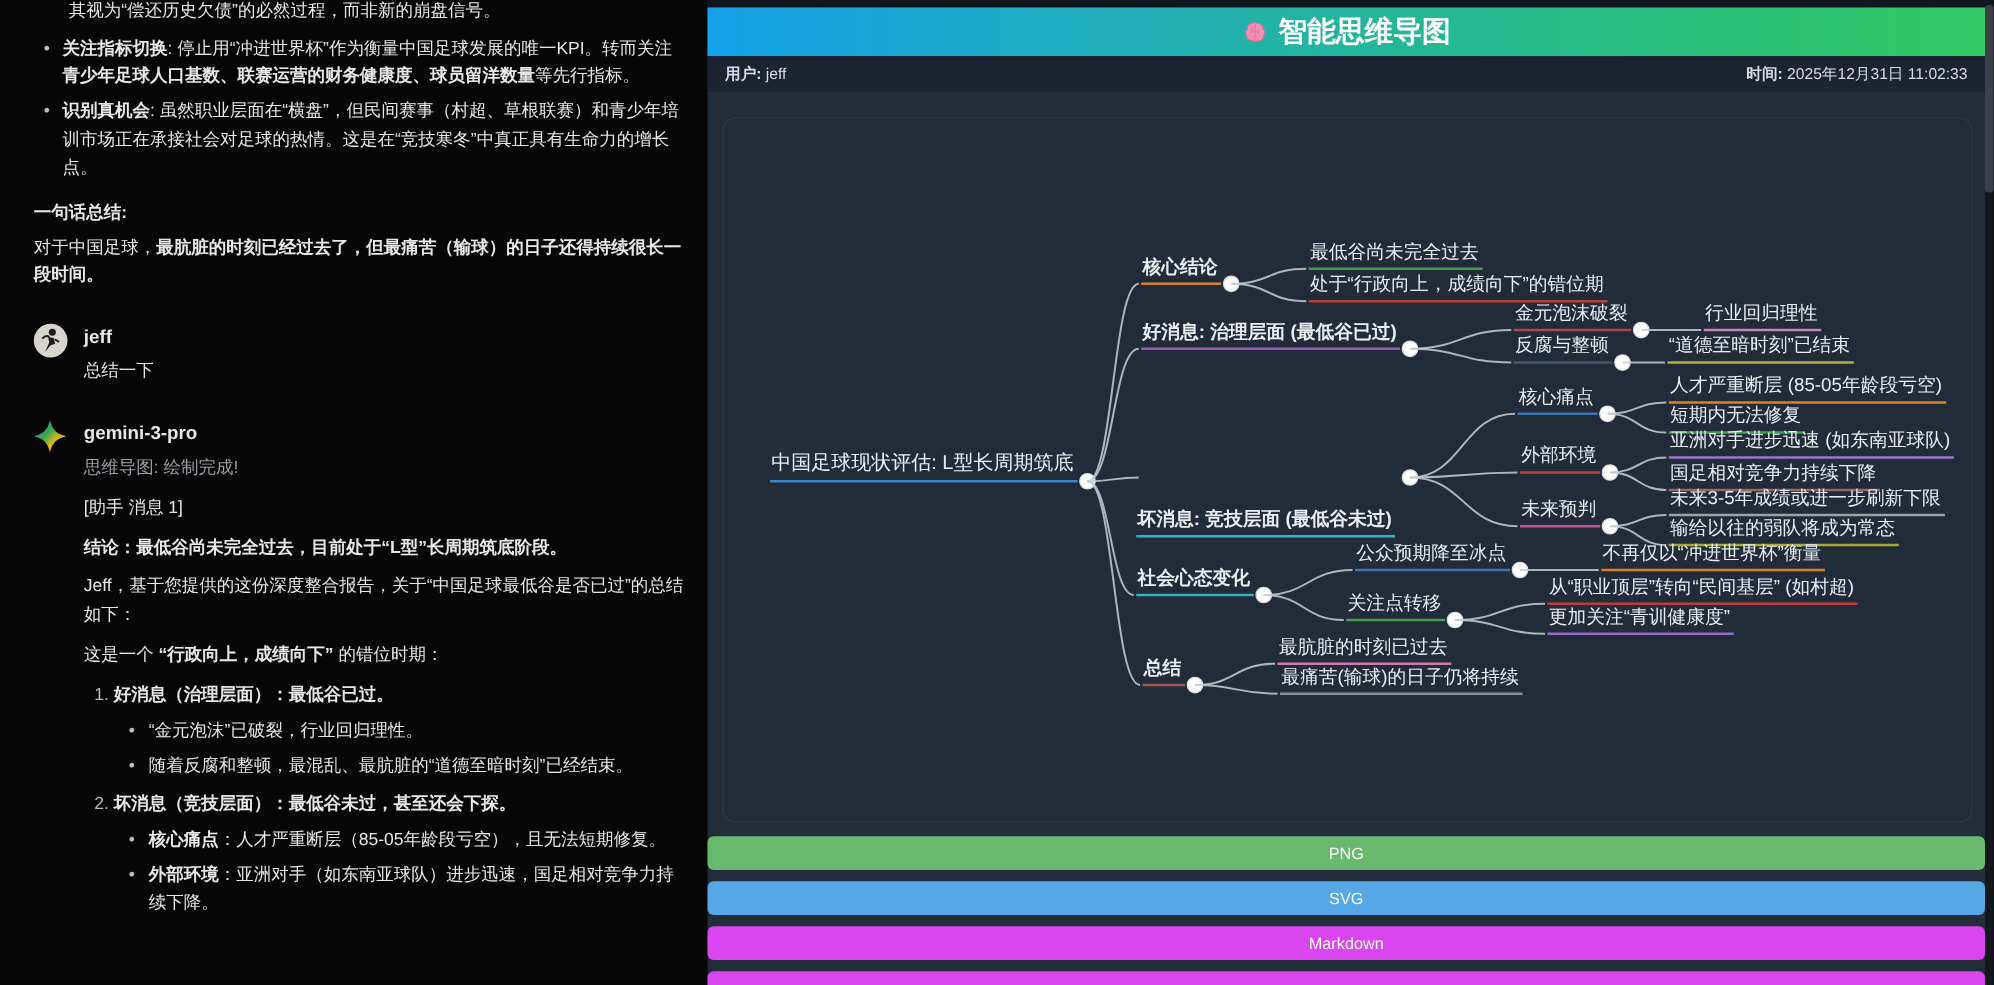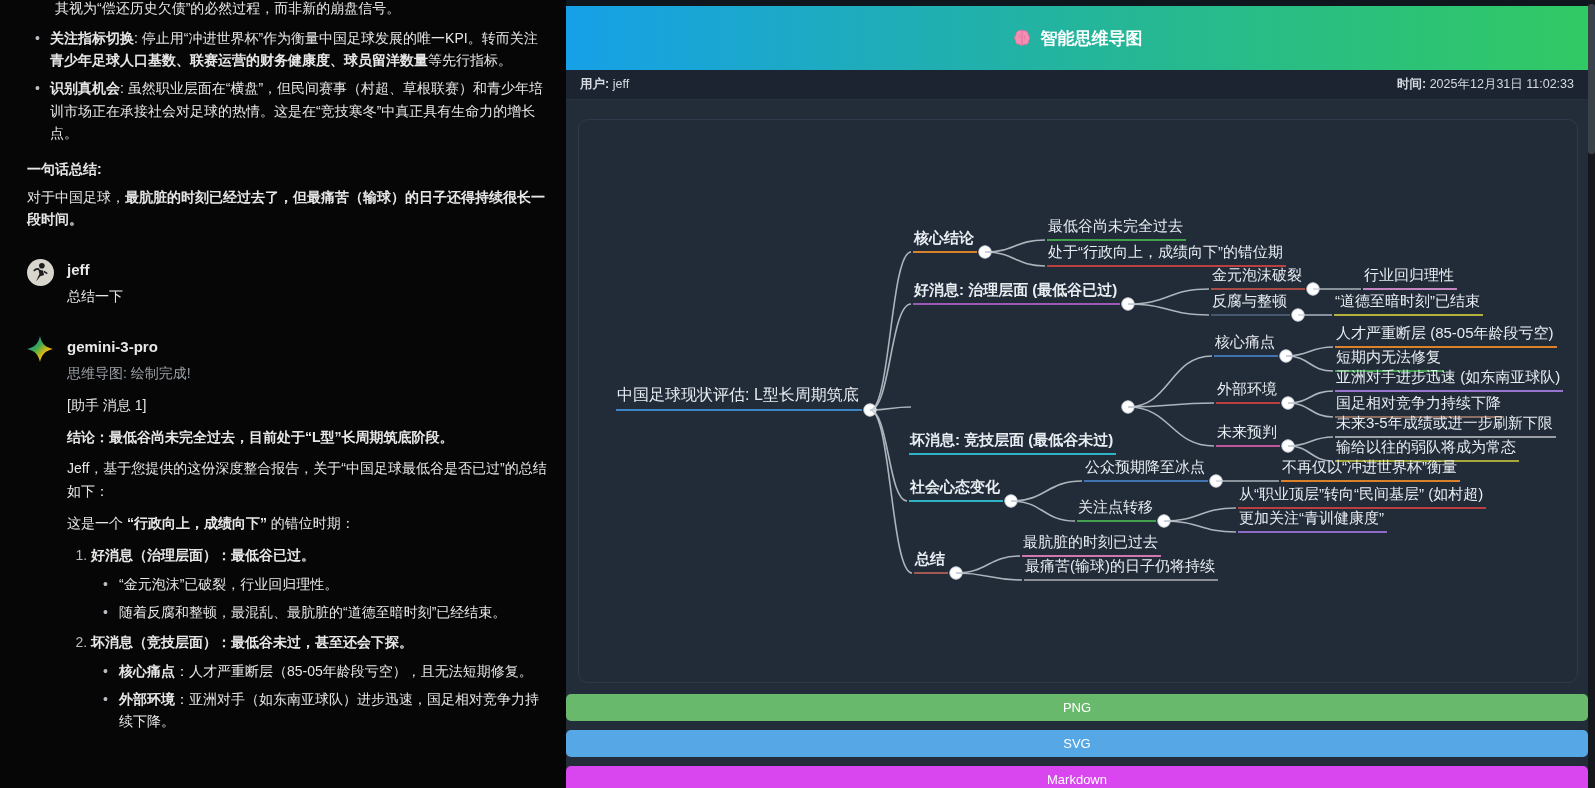--- a/index.html
+++ b/index.html
@@ -25,22 +25,22 @@
   ol.num { margin:10px 0 0 4px; padding-left:20px; }
   ol.num > li { margin-bottom:5px; }
   ol.num > li::marker { color:#b6bcc4; }
   ol.num ul { list-style:none; margin:6px 0 8px 10px; }
   ol.num ul li { position:relative; padding-left:18px; margin-bottom:5px; }
   ol.num ul li::before { content:"•"; position:absolute; left:2px; color:#b9bfc6; }
 
   
   .panel { width:1022px; flex:none; background:#232c39; position:relative; }
   .p-top { height:6px; background:#10161d; }
-  .p-header { height:64px; display:flex; align-items:center; justify-content:center; gap:9px;
-              font-size:17px; font-weight:bold; color:#fff;
+  .p-header { height:39px; display:flex; align-items:center; justify-content:center; gap:9px;
+              font-size:23px; font-weight:bold; color:#fff;
               background:linear-gradient(90deg,#16a0e8 0%,#25b795 55%,#31c964 100%); }
   .p-info { height:30px; padding:0 14px; display:flex; justify-content:space-between; align-items:center;
             font-size:12.5px; color:#d6dbe2; background:#1b2430; border-bottom:1px solid #27303e; }
   .p-info b { font-weight:bold; }
   .canvas { margin:19px 10px 0 12px; width:1000px; height:564px; border:1px solid #2d3a4c;
             border-radius:10px; position:relative; background:#222b38; overflow:hidden; }
   #mm-svg { position:absolute; inset:0; width:1000px; height:564px; }
   #mm-labels { position:absolute; inset:0; }
   .mm-node { position:absolute; transform:translateY(-100%); padding:0 3px 3px 1px; border-bottom:2px solid;
              white-space:nowrap; font-size:15px; color:#e8edf2; cursor:pointer; }

